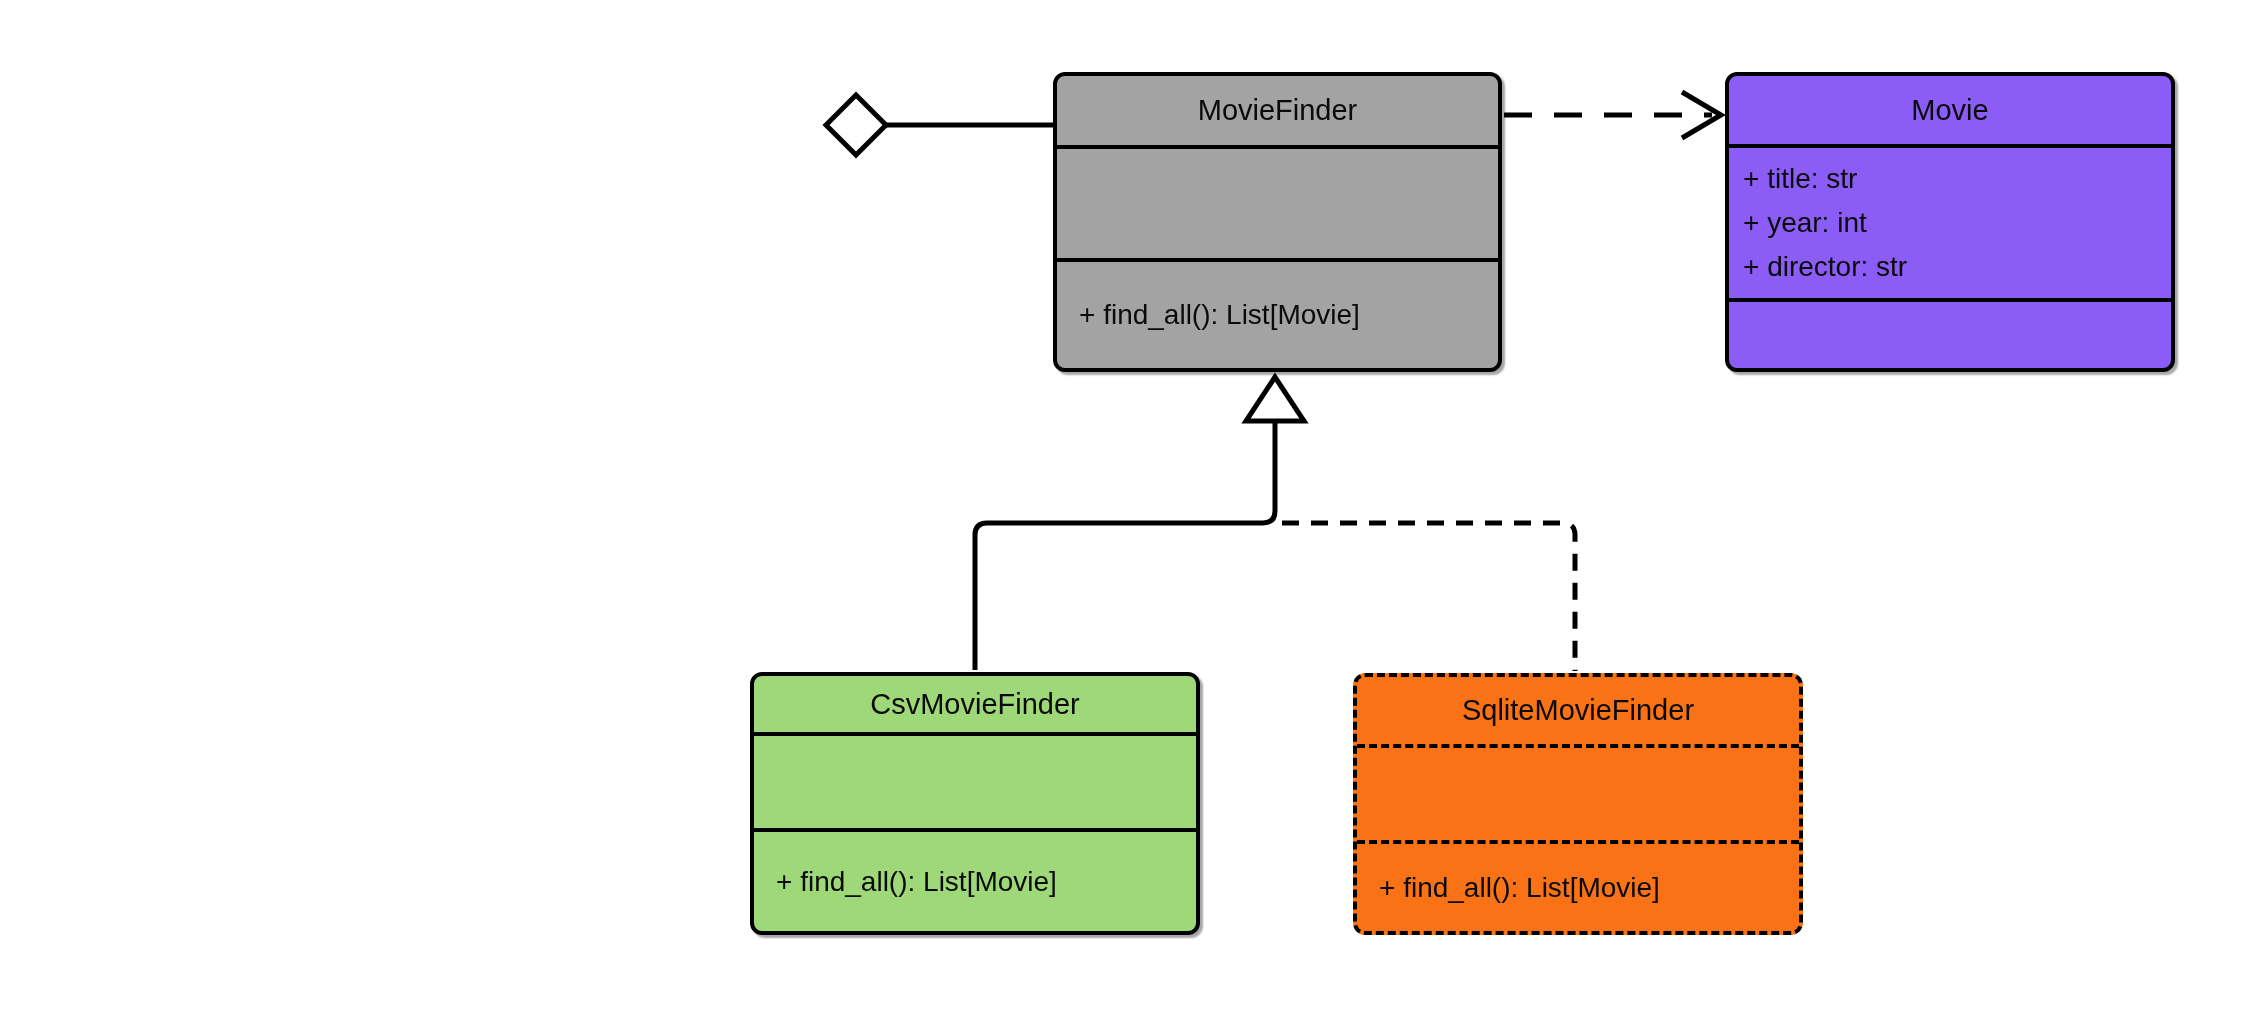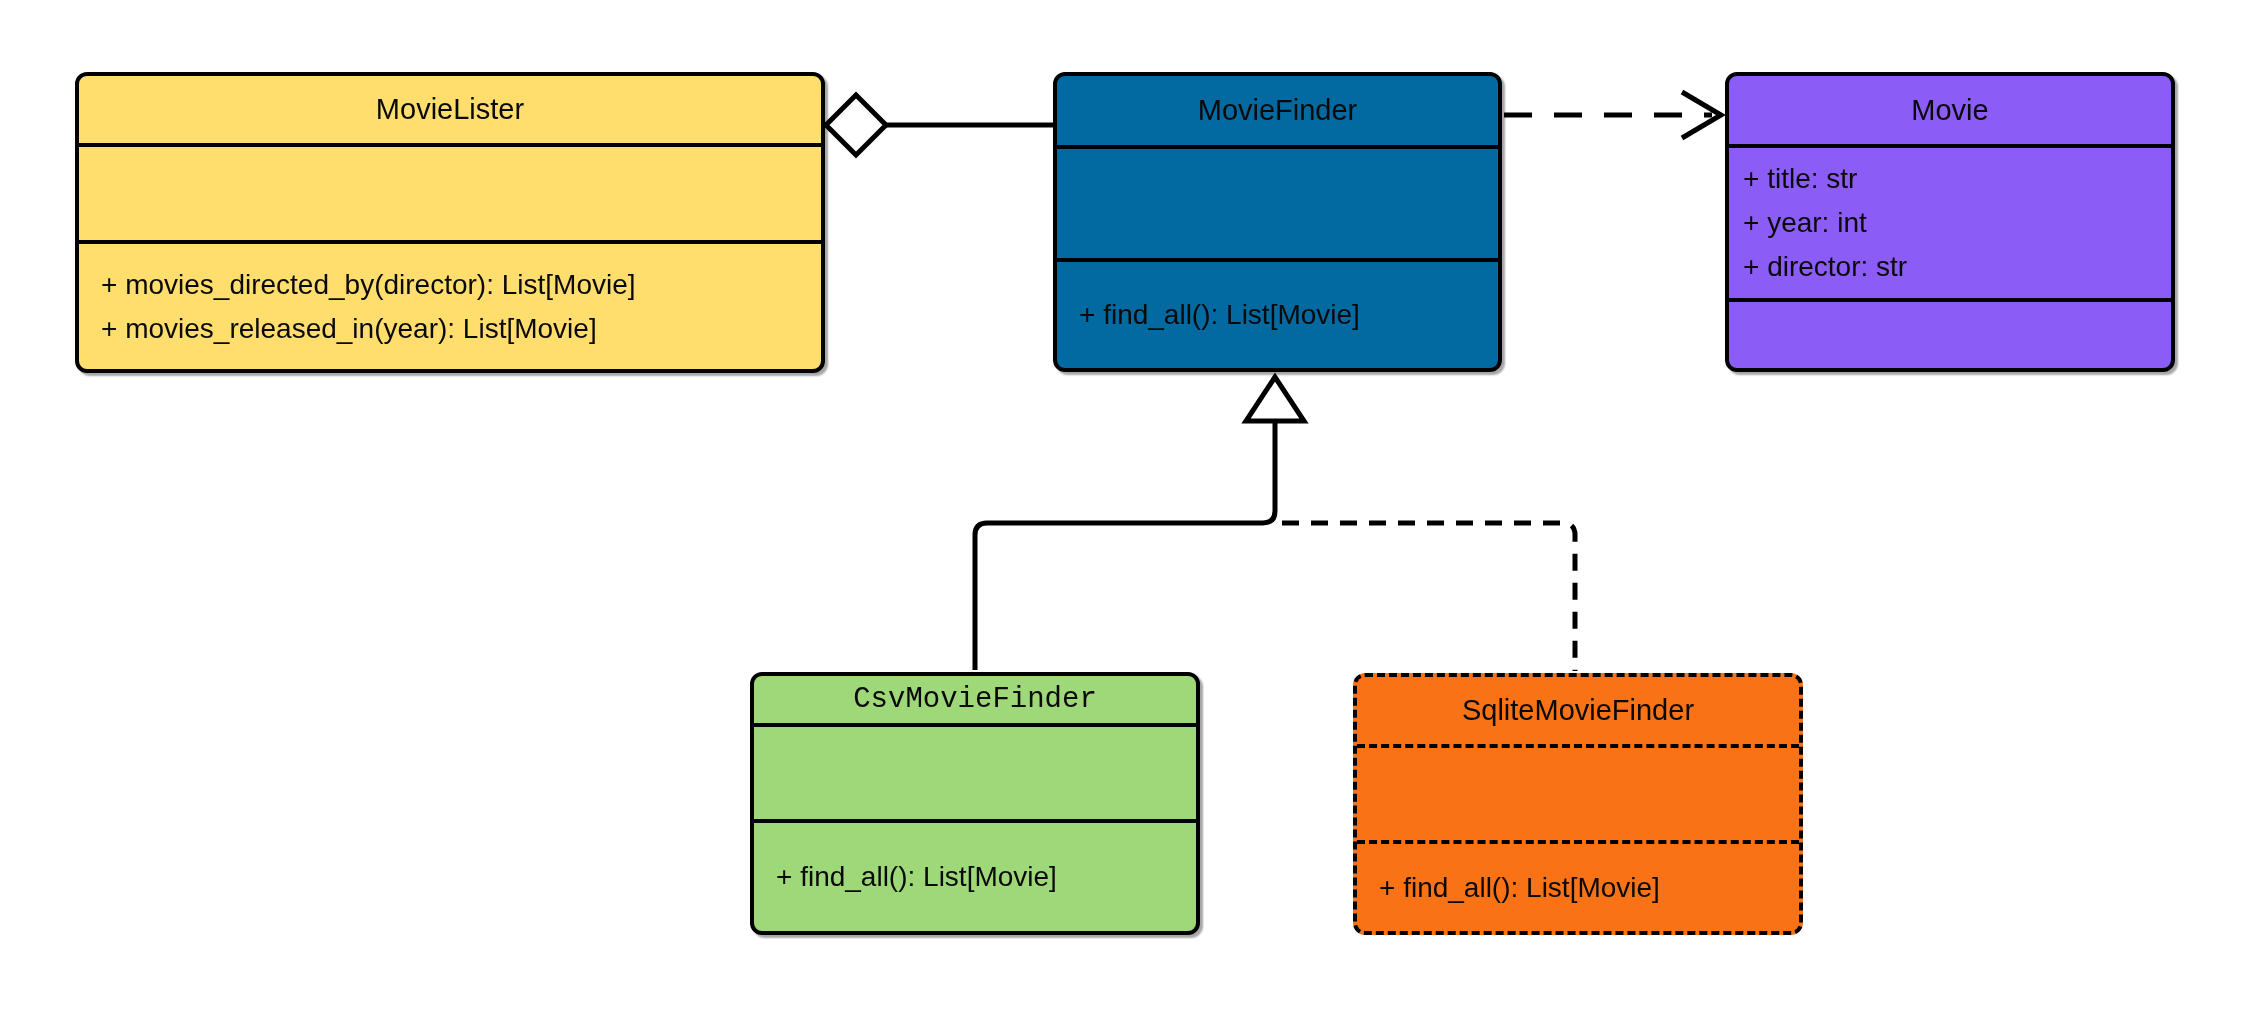--- a/index.html
+++ b/index.html
@@ -46,57 +46,49 @@
   .member{
     font-size:28px;
     line-height:44px;
     white-space:nowrap;
   }
   
   #box-movie-lister{left:75px;top:72px;width:750px;height:301px;background:#FFDE6E;}
   #box-movie-lister .sec-title{height:71px;}
   #box-movie-lister .sec-attrs{height:97px;}
 
-  #box-movie-finder{left:1053px;top:72px;width:449px;height:300px;background:#0369a1;}
+  #box-movie-finder{left:1053px;top:72px;width:449px;height:300px;background:#a3a3a3;}
   #box-movie-finder .sec-title{height:73px;}
   #box-movie-finder .sec-attrs{height:113px;}
 
   #box-movie{left:1725px;top:72px;width:450px;height:300px;background:#8b5cf6;}
   #box-movie .sec-title{height:72px;}
   #box-movie .sec-attrs{height:154px;}
 
   #box-csv-movie-finder{left:750px;top:672px;width:450px;height:263px;background:#9ED878;}
-  #box-csv-movie-finder .sec-title{height:51px;font-family:Liberation Mono, monospace;}
+  #box-csv-movie-finder .sec-title{height:60px;}
   #box-csv-movie-finder .sec-attrs{height:96px;}
 
   #box-sqlite-movie-finder{left:1353px;top:673px;width:450px;height:262px;background:#f97316;}
   #box-sqlite-movie-finder .sec-title{height:71px;}
   #box-sqlite-movie-finder .sec-attrs{height:96px;}
 
   
   #connector-layer{
     position:absolute;left:0;top:0;width:2250px;height:1011px;
     pointer-events:none;
   }
   #connector-layer .stroke{stroke:#000;stroke-width:5;fill:none;}
   #connector-layer .hollow{fill:#ffffff;stroke:#000;stroke-width:5;stroke-linejoin:miter;}
 </style>
 </head>
 <body>
 
 <div id="canvas">
 
-  <div class="uml-class" id="box-movie-lister">
-    <div class="sec-title">MovieLister</div>
-    <div class="sec-attrs"></div>
-    <div class="sec-methods">
-      <div class="member">+ movies_directed_by(director): List[Movie]</div>
-      <div class="member">+ movies_released_in(year): List[Movie]</div>
-    </div>
-  </div>
 
   <div class="uml-class" id="box-movie-finder">
     <div class="sec-title">MovieFinder</div>
     <div class="sec-attrs"></div>
     <div class="sec-methods">
       <div class="member">+ find_all(): List[Movie]</div>
     </div>
   </div>
 
   <div class="uml-class" id="box-movie">

